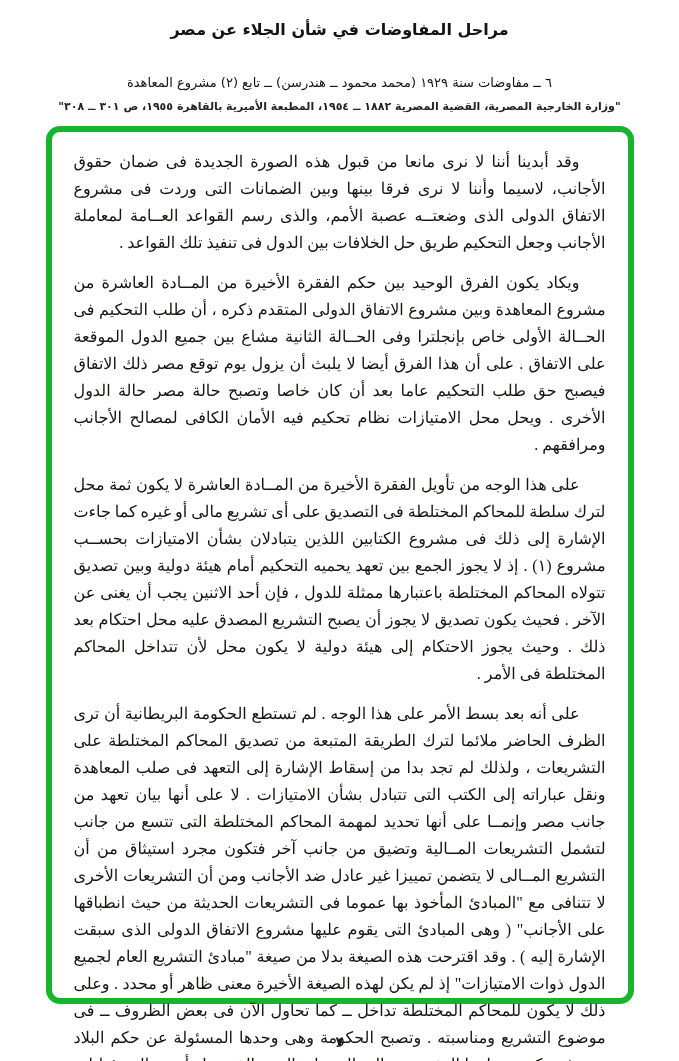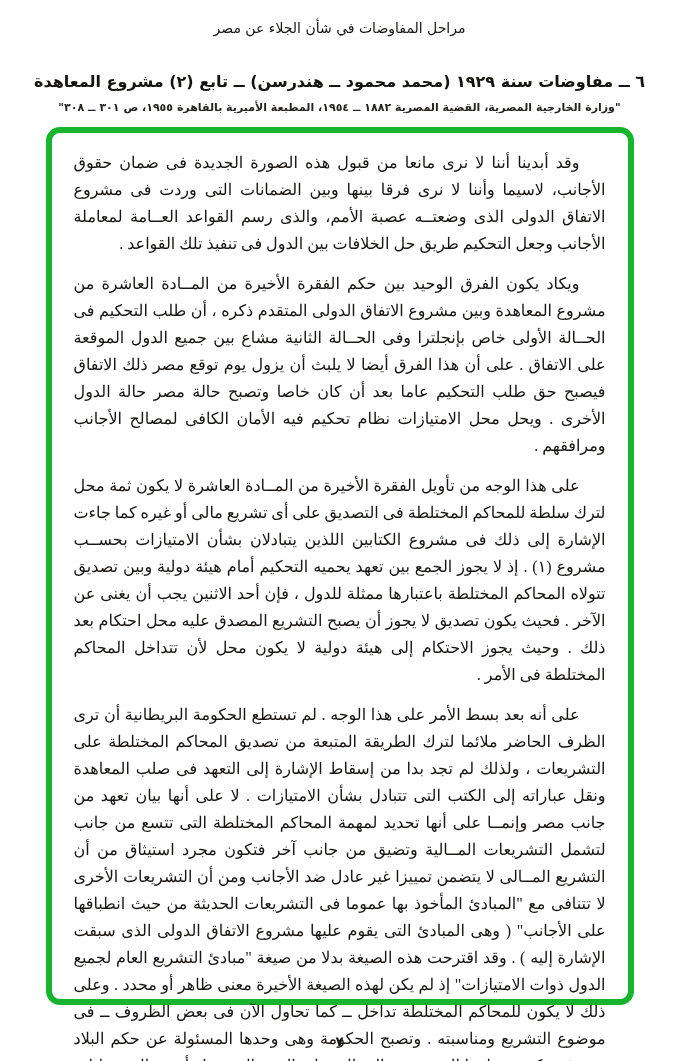--- a/index.html
+++ b/index.html
@@ -16,28 +16,28 @@
     width: 679px;
     height: 1061px;
     direction: rtl;
     color: #151310;
   }
   header {
     text-align: center;
     padding-top: 20px;
   }
   .title {
-    font-size: 14px;
-    font-weight: normal;
+    font-size: 16px;
+    font-weight: bold;
     letter-spacing: 0;
     margin-bottom: 12px;
   }
   .subtitle {
-    font-size: 16px;
-    font-weight: bold;
+    font-size: 13px;
+    font-weight: normal;
     margin-bottom: 10px;
     margin-top: 36px;
   }
   .source {
     font-size: 11px;
     font-weight: bold;
     color: #262220;
   }
   .green-box {
     box-sizing: border-box;

